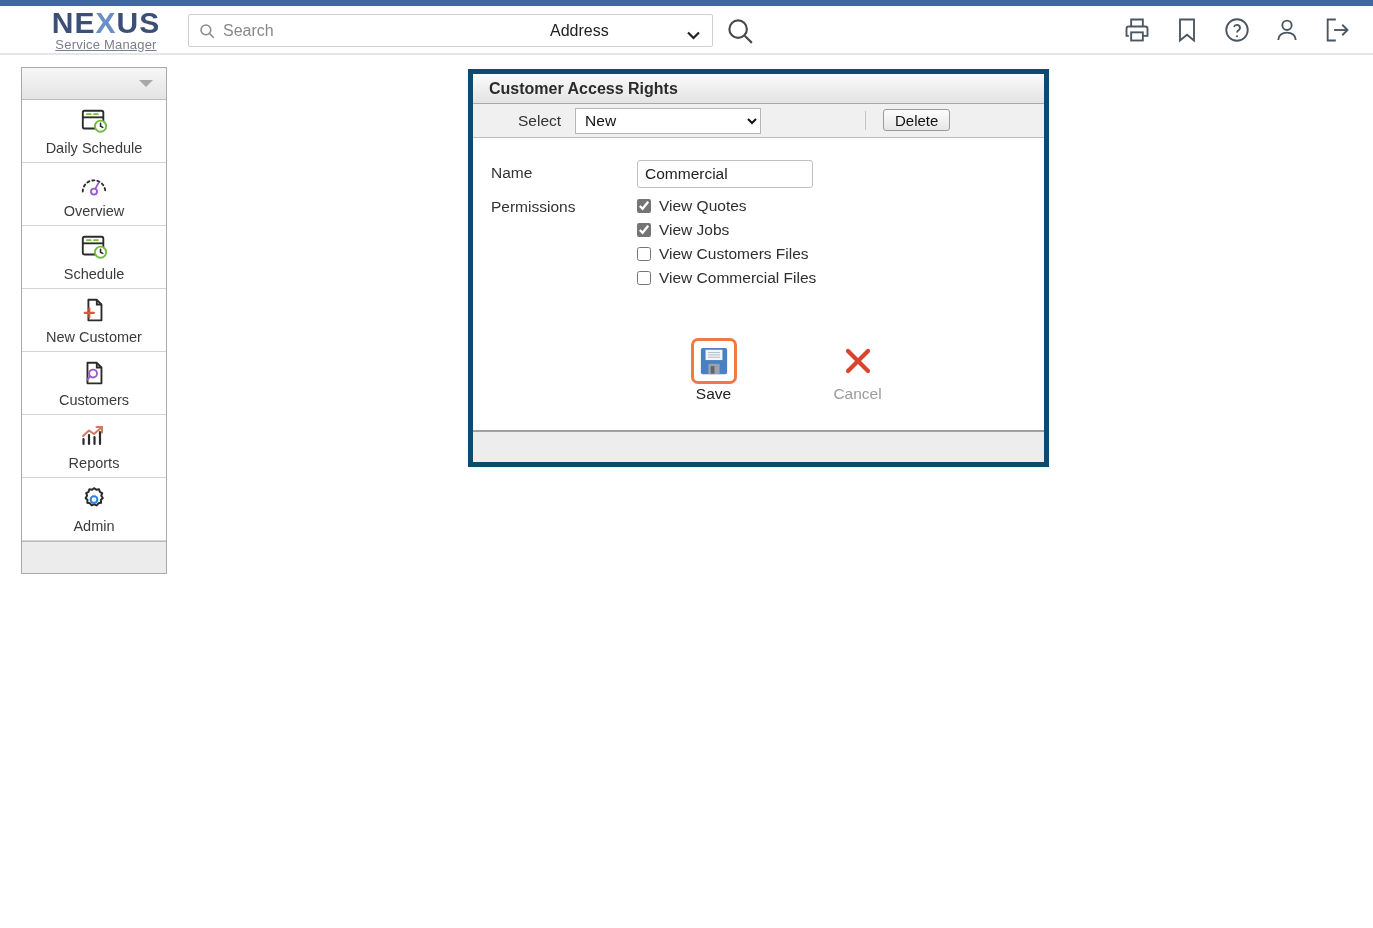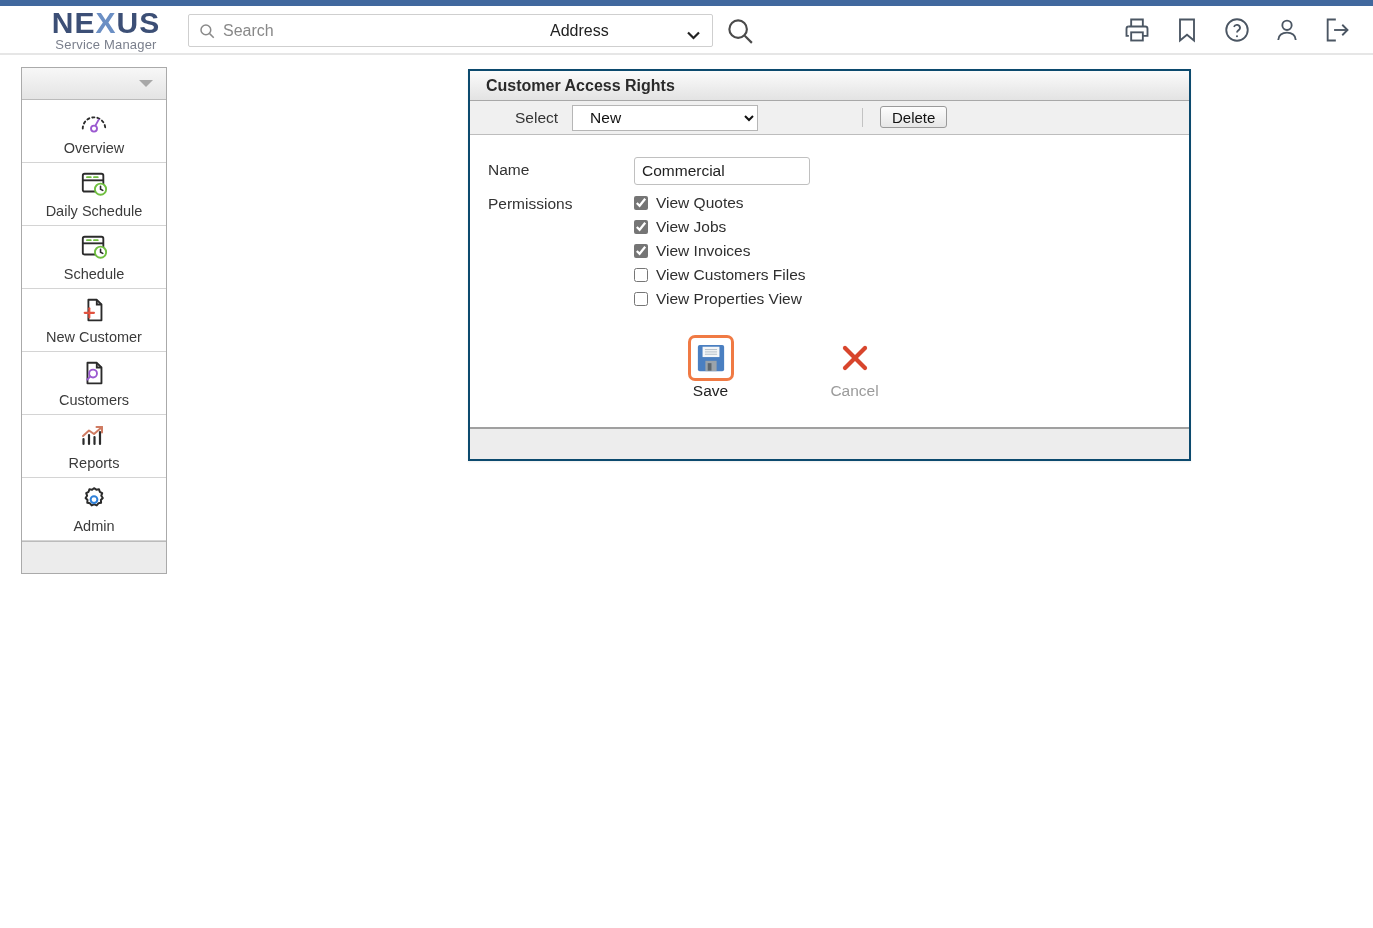--- a/index.html
+++ b/index.html
@@ -40,20 +40,21 @@
     font-weight: 700;
     white-space: nowrap;
   }
   #logo-word .x-letter { color: #6b8fc4; }
   #logo-sub {
     font-size: 13px;
     color: #7a7f8c;
     line-height: 15px;
     letter-spacing: 0.2px;
     margin-top: -1px;
+    text-decoration: underline;
   }
 
   
   #search-wrap {
     position: absolute; left: 188px; top: 8px;
     width: 525px; height: 33px;
     border: 1px solid #cfcfcf;
     background: #fff;
     border-radius: 2px;
   }
@@ -137,22 +138,22 @@
   }
   #sidebar-footer {
     height: 32px;
     background: #ececec;
     border-top: 1px solid #bbb;
   }
 
   
   #panel {
     position: absolute; left: 468px; top: 69px;
-    width: 723px;
-    border: 2px solid #0c4a6e;
+    width: 581px;
+    border: 5px solid #0c4a6e;
     background: #fff;
     box-shadow: 0 1px 2px rgba(0,0,0,0.07);
   }
   #panel-title {
     height: 30px;
     background: linear-gradient(to bottom, #fbfbfb 0%, #e3e3e3 100%);
     border-bottom: 1px solid #a8a8a8;
     display: flex; align-items: center;
     padding-left: 16px;
     font-size: 16px;
@@ -173,21 +174,21 @@
     margin-right: 14px;
     margin-left: 29px;
   }
   #select-dropdown {
     width: 186px; height: 26px;
     font-family: "Liberation Sans", sans-serif;
     font-size: 15.5px;
     color: #111;
     border: 1px solid #b6b6b6;
     background: #ffffff;
-    padding-left: 13px;
+    padding-left: 5px;
   }
   #toolbar-sep {
     position: absolute; left: 392px; top: 7px;
     width: 1px; height: 19px;
     background: #c3c3c3;
   }
   #delete-button {
     position: absolute; left: 410px; top: 5px;
     height: 22px;
     padding: 0 11px;
@@ -365,45 +366,45 @@
 </div>
 
 <div id="sidebar">
 
   <div id="sidebar-toggle">
     <span id="sidebar-chevron"></span>
   </div>
 
   <div class="nav-item">
     <span class="nav-icon">
-      <svg width="30" height="26" viewBox="0 0 32 26" fill="none">
-        <path d="M4 20a12 12 0 0 1 24 0" stroke="#2b2b2b" stroke-width="2" stroke-linecap="round" stroke-dasharray="2.4 3.2"></path>
-        <line x1="16" y1="19.5" x2="21" y2="10.5" stroke="#9b59d0" stroke-width="2" stroke-linecap="round"></line>
-        <circle cx="16" cy="20" r="3.2" stroke="#9b59d0" stroke-width="2" fill="#fff"></circle>
-      </svg>
-    </span>
-    <span class="nav-label">Overview</span>
-  </div>
-
-  <div class="nav-item">
-    <span class="nav-icon">
       <svg width="30" height="28" viewBox="0 0 32 30" fill="none">
         <rect x="4" y="3" width="22" height="19" rx="2" stroke="#2b2b2b" stroke-width="2"></rect>
         <line x1="4" y1="10" x2="26" y2="10" stroke="#2b2b2b" stroke-width="2"></line>
         <line x1="8.5" y1="6.6" x2="12.5" y2="6.6" stroke="#6fbf3f" stroke-width="2" stroke-linecap="round"></line>
         <line x1="16" y1="6.6" x2="20" y2="6.6" stroke="#6fbf3f" stroke-width="2" stroke-linecap="round"></line>
         <circle cx="23" cy="19.5" r="6" fill="#fff" stroke="#6fbf3f" stroke-width="2"></circle>
         <polyline points="23,16.3 23,19.5 25.4,20.8" stroke="#2b2b2b" stroke-width="1.7" stroke-linecap="round" fill="none"></polyline>
       </svg>
     </span>
     <span class="nav-label">Daily Schedule</span>
   </div>
 
   <div class="nav-item">
     <span class="nav-icon">
+      <svg width="30" height="26" viewBox="0 0 32 26" fill="none">
+        <path d="M4 20a12 12 0 0 1 24 0" stroke="#2b2b2b" stroke-width="2" stroke-linecap="round" stroke-dasharray="2.4 3.2"></path>
+        <line x1="16" y1="19.5" x2="21" y2="10.5" stroke="#9b59d0" stroke-width="2" stroke-linecap="round"></line>
+        <circle cx="16" cy="20" r="3.2" stroke="#9b59d0" stroke-width="2" fill="#fff"></circle>
+      </svg>
+    </span>
+    <span class="nav-label">Overview</span>
+  </div>
+
+  <div class="nav-item">
+    <span class="nav-icon">
       <svg width="30" height="28" viewBox="0 0 32 30" fill="none">
         <rect x="4" y="3" width="22" height="19" rx="2" stroke="#2b2b2b" stroke-width="2"></rect>
         <line x1="4" y1="10" x2="26" y2="10" stroke="#2b2b2b" stroke-width="2"></line>
         <line x1="8.5" y1="6.6" x2="12.5" y2="6.6" stroke="#6fbf3f" stroke-width="2" stroke-linecap="round"></line>
         <line x1="16" y1="6.6" x2="20" y2="6.6" stroke="#6fbf3f" stroke-width="2" stroke-linecap="round"></line>
         <circle cx="23" cy="19.5" r="6" fill="#fff" stroke="#6fbf3f" stroke-width="2"></circle>
         <polyline points="23,16.3 23,19.5 25.4,20.8" stroke="#2b2b2b" stroke-width="1.7" stroke-linecap="round" fill="none"></polyline>
       </svg>
     </span>
     <span class="nav-label">Schedule</span>
@@ -488,33 +489,29 @@
         <label class="perm-item">
           <input type="checkbox" checked="" style="">
           <span class="perm-label">View Quotes</span>
         </label>
 
         <label class="perm-item">
           <input type="checkbox" checked="" style="">
           <span class="perm-label">View Jobs</span>
         </label>
 
-        <label class="perm-item">
-          <input type="checkbox" checked="" style="">
-          <span class="perm-label">View Invoices</span>
-        </label>
 
         <label class="perm-item">
           <input type="checkbox" style="">
           <span class="perm-label">View Customers Files</span>
         </label>
 
         <label class="perm-item">
           <input type="checkbox" style="">
-          <span class="perm-label">View Properties View</span>
+          <span class="perm-label">View Commercial Files</span>
         </label>
 
 
       </div>
     </div>
 
     <div id="action-bar">
 
       <div class="action-btn">
         <span class="action-icon-box" id="save-icon-box">

